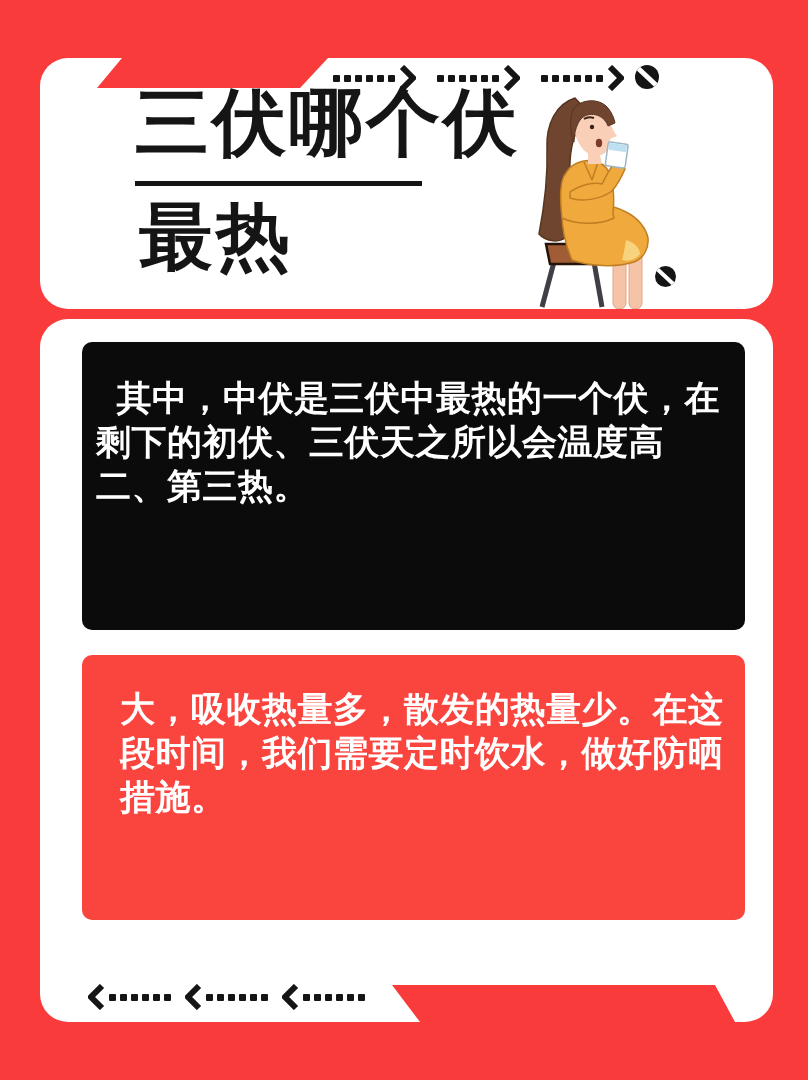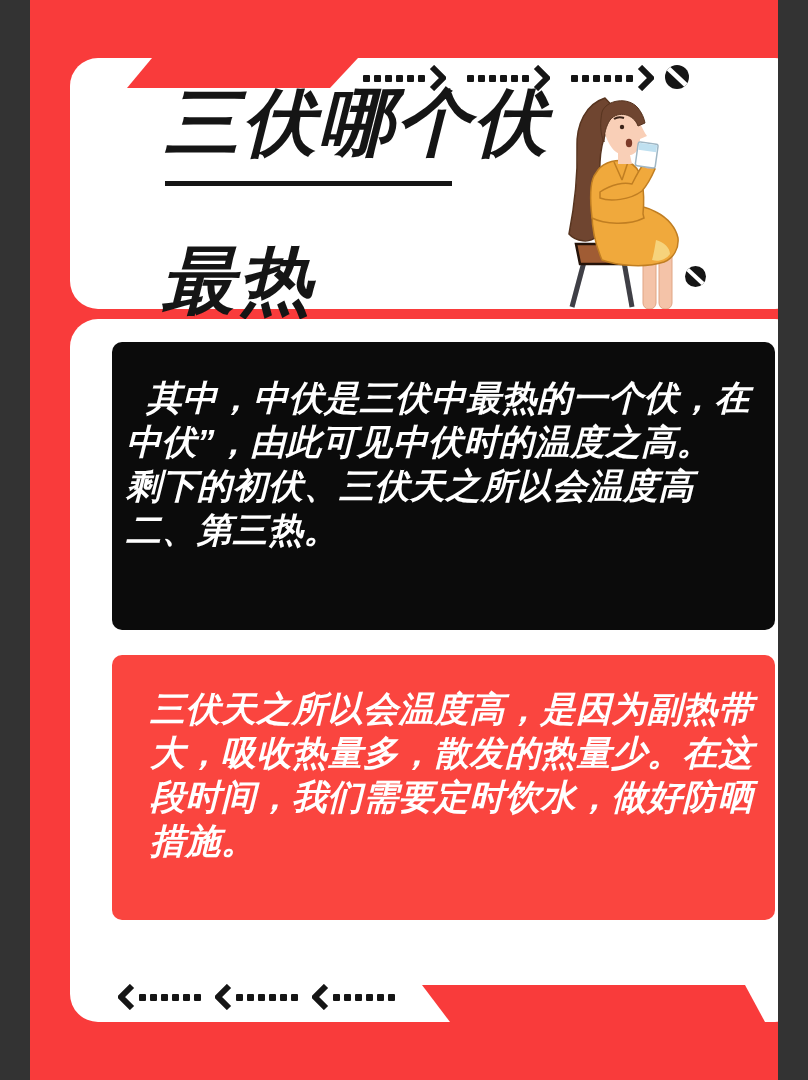--- a/index.html
+++ b/index.html
@@ -1,20 +1,19 @@
 <!DOCTYPE html>
 <html style="--bg-red: #F93B3B; --panel-red: #FA453F; --panel-black: #0B0B0B; --card-white: #FFFFFF; --ink: #151515; --text-white: #FFFFFF; --hair: #6F4530; --hair-dark: #57341F; --skin: #F9CFB7; --skin-shade: #E0A584; --leg: #F4C3A8; --dress: #F0A93C; --dress-dark: #C07E22; --dress-hem: #F6D37C; --stool: #A05C34; --stool-dark: #241309; --stool-leg: #3F3F46; --cup-water: #BFE0F0; --cup-line: #9FB6C4; --face-line: #3A2318; --mouth: #7C3A28;"><head>
 <meta charset="utf-8">
 <style>
   html,body{margin:0;padding:0;background:#333;}
   .poster{
-    position:relative;width:748px;height:1080px;margin:0 auto;
+    position:relative;width:808px;height:1080px;margin:0 auto;
     background:var(--bg-red);overflow:hidden;
     font-family:"Liberation Sans","DejaVu Sans",sans-serif;
-    font-style:italic;
   }
   .card{position:absolute;background:var(--card-white);border-radius:28px;}
   .card-top{left:40px;top:58px;width:733px;height:251px;}
   .card-main{left:40px;top:319px;width:733px;height:703px;}
 
   
   .accent-para{
     position:absolute;left:57px;top:0;width:231px;height:30px;
     background:var(--bg-red);
     clip-path:polygon(25px 0,231px 0,203px 100%,0 100%);
@@ -31,21 +30,21 @@
     content:"";position:absolute;left:-14%;top:50%;width:128%;height:21%;
     background:#fff;transform:translateY(-50%) rotate(43deg);
   }
 
   
   .title-line{
     position:absolute;color:var(--ink);font-weight:900;
     font-size:74px;line-height:78px;letter-spacing:3px;white-space:pre;
   }
   .t1{left:95px;top:26px;}
-  .t2{left:91px;top:140px;margin-top:44px;}
+  .t2{left:99px;top:140px;}
   .title-underline{position:absolute;left:95px;top:123px;width:287px;height:5px;background:var(--ink);}
 
   
   .panel{position:absolute;left:42px;width:663px;border-radius:10px;}
   .panel-black{top:23px;height:288px;background:var(--panel-black);padding:34px 10px 0 14px;box-sizing:border-box;}
   .panel-red{top:336px;height:265px;background:var(--panel-red);padding:32px 10px 0 38px;box-sizing:border-box;}
   .panel-line{
     color:var(--text-white);font-weight:700;font-size:35px;line-height:44px;
     white-space:pre;letter-spacing:0.5px;
   }
@@ -154,27 +153,25 @@
           <rect x="86" y="48" width="18" height="7" style="fill:var(--cup-water)"></rect>
         </g>
       </svg>
     </div>
   </div>
 
   <div class="card card-main">
 
     <div class="panel panel-black">
       <div class="panel-line">  其中，中伏是三伏中最热的一个伏，在</div>
-      <div class="panel-line">中伏”，由此可见中伏时的温度之高。</div>
       <div class="panel-line">剩下的初伏、三伏天之所以会温度高</div>
       <div class="panel-line">二、第三热。</div>
     </div>
 
     <div class="panel panel-red">
-      <div class="panel-line">三伏天之所以会温度高，是因为副热带</div>
       <div class="panel-line">大，吸收热量多，散发的热量少。在这</div>
       <div class="panel-line">段时间，我们需要定时饮水，做好防晒</div>
       <div class="panel-line">措施。</div>
     </div>
 
     <div class="arrow" style="left:48px;top:665px;">
       <svg width="17" height="26" viewBox="0 0 17 26">
           <path d="M14,2 L3,13 L14,24" fill="none" stroke="#151515" stroke-width="6"></path>
         </svg>
       <span class="dot"></span>

